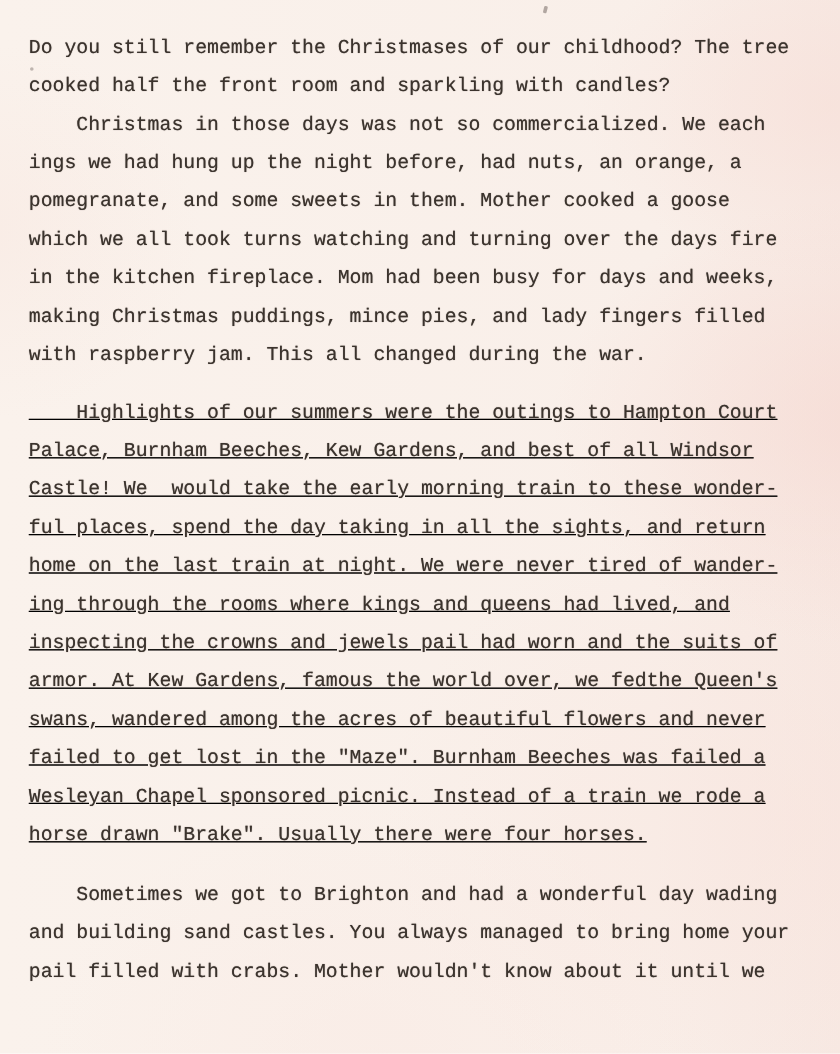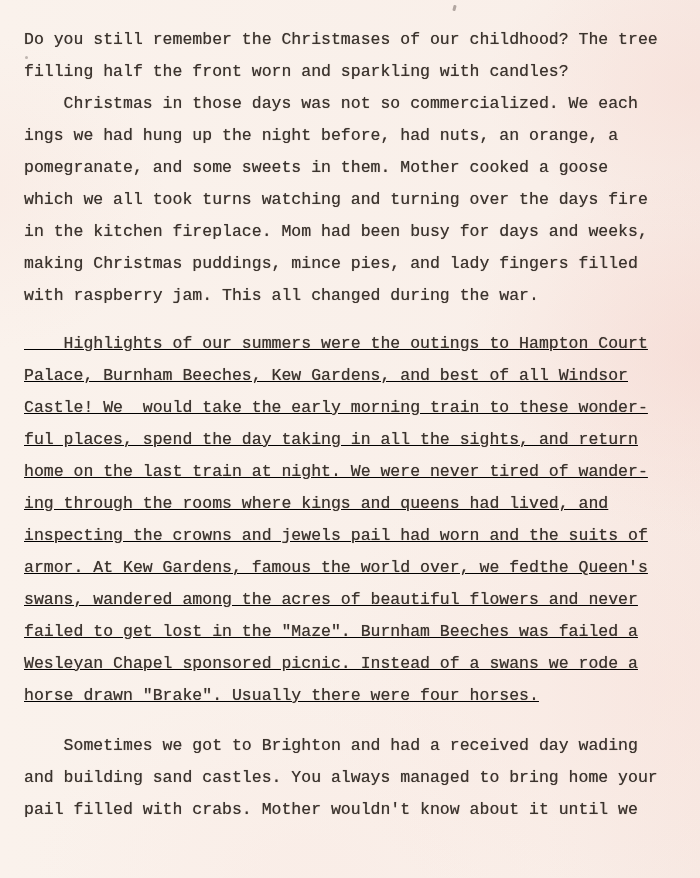--- a/index.html
+++ b/index.html
@@ -64,21 +64,21 @@
 </style>
 </head>
 <body>
 
 <div class="page">
   <div class="stray-mark"></div>
   <div class="ink-speck"></div>
   <div class="text-block">
     <div class="paragraph">
         <div class="line">Do you still remember the Christmases of our childhood? The tree</div>
-        <div class="line">filling half the front worn and sparkling with candles?</div>
+        <div class="line">cooked half the front room and sparkling with candles?</div>
       </div>
     <div class="paragraph">
         <div class="line">    Christmas in those days was not so commercialized. We each</div>
         <div class="line">ings we had hung up the night before, had nuts, an orange, a</div>
         <div class="line">pomegranate, and some sweets in them. Mother cooked a goose</div>
         <div class="line">which we all took turns watching and turning over the days fire</div>
         <div class="line">in the kitchen fireplace. Mom had been busy for days and weeks,</div>
         <div class="line">making Christmas puddings, mince pies, and lady fingers filled</div>
         <div class="line">with raspberry jam. This all changed during the war.</div>
       </div>
@@ -86,22 +86,22 @@
         <div class="line">    Highlights of our summers were the outings to Hampton Court</div>
         <div class="line">Palace, Burnham Beeches, Kew Gardens, and best of all Windsor</div>
         <div class="line">Castle! We  would take the early morning train to these wonder-</div>
         <div class="line">ful places, spend the day taking in all the sights, and return</div>
         <div class="line">home on the last train at night. We were never tired of wander-</div>
         <div class="line">ing through the rooms where kings and queens had lived, and</div>
         <div class="line">inspecting the crowns and jewels pail had worn and the suits of</div>
         <div class="line">armor. At Kew Gardens, famous the world over, we fedthe Queen's</div>
         <div class="line">swans, wandered among the acres of beautiful flowers and never</div>
         <div class="line">failed to get lost in the "Maze". Burnham Beeches was failed a</div>
-        <div class="line">Wesleyan Chapel sponsored picnic. Instead of a swans we rode a</div>
+        <div class="line">Wesleyan Chapel sponsored picnic. Instead of a train we rode a</div>
         <div class="line">horse drawn "Brake". Usually there were four horses.</div>
       </div>
     <div class="paragraph gap-before-18">
-        <div class="line">    Sometimes we got to Brighton and had a received day wading</div>
+        <div class="line">    Sometimes we got to Brighton and had a wonderful day wading</div>
         <div class="line">and building sand castles. You always managed to bring home your</div>
         <div class="line">pail filled with crabs. Mother wouldn't know about it until we</div>
       </div>
   </div>
 </div>
 
 </body></html>

